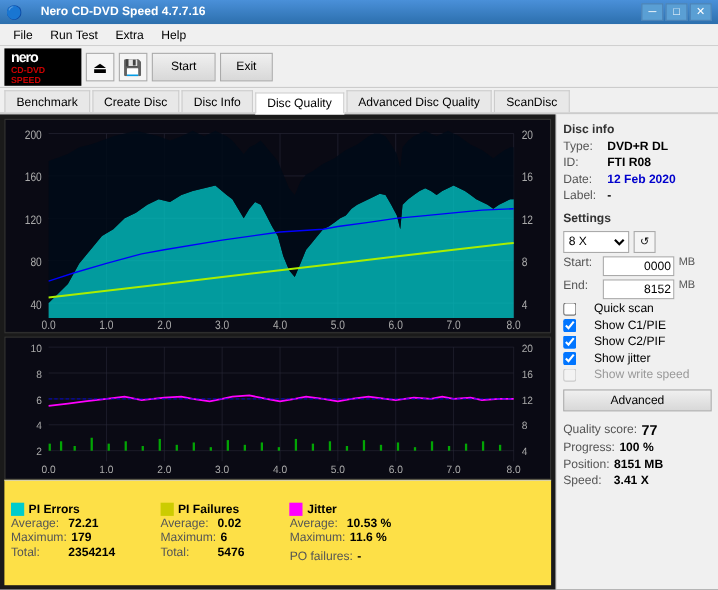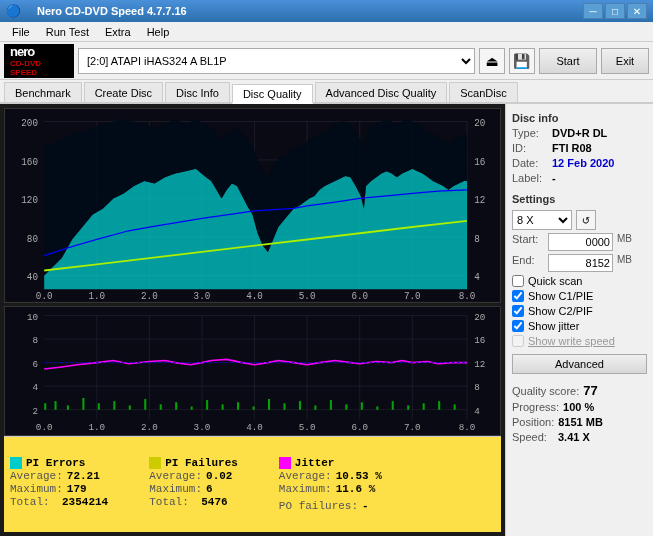--- a/index.html
+++ b/index.html
@@ -133,21 +133,20 @@
     }
 
     
     .chart-area {
       flex: 1;
       background: #1a1a1a;
       display: flex;
       flex-direction: column;
       padding: 4px;
       position: relative;
-      font-family: Liberation Mono, monospace;
     }
 
     
     .right-panel {
       width: 148px;
       background: #f0f0f0;
       border-left: 1px solid #ccc;
       padding: 6px;
       display: flex;
       flex-direction: column;
@@ -202,21 +201,21 @@
       background: white;
       font-size: 11px;
       padding: 0 2px;
       text-align: right;
     }
     .mb-label { font-size: 10px; color: #555; }
 
     .checkbox-row {
       display: flex;
       align-items: center;
-      gap: 4px;
+      gap: 16px;
       font-size: 11px;
     }
     .checkbox-row input[type=checkbox] {
       width: 12px; height: 12px;
     }
 
     .advanced-btn {
       background: linear-gradient(to bottom, #f0f0f0, #d8d8d8);
       border: 1px solid #aaa;
       padding: 3px 10px;
@@ -300,23 +299,20 @@
   <div class="menu-item">Run Test</div>
   <div class="menu-item">Extra</div>
   <div class="menu-item">Help</div>
 </div>
 
 <div class="toolbar">
   <div class="nero-logo">
     <div class="nero-top">nero</div>
     <div class="nero-bottom">CD-DVD SPEED</div>
   </div>
-  <select class="drive-select">
-    <option>[2:0]  ATAPI iHAS324  A BL1P</option>
-  </select>
   <div class="toolbar-icon-btn">⏏</div>
   <div class="toolbar-icon-btn">💾</div>
   <button class="start-btn">Start</button>
   <button class="exit-btn">Exit</button>
 </div>
 
 <div class="tab-bar">
   <div class="tab">Benchmark</div>
   <div class="tab">Create Disc</div>
   <div class="tab">Disc Info</div>
@@ -565,21 +561,21 @@
     <div class="checkbox-row">
       <input type="checkbox" checked="" style="">
       <span>Show C2/PIF</span>
     </div>
     <div class="checkbox-row">
       <input type="checkbox" checked="" style="">
       <span>Show jitter</span>
     </div>
     <div class="checkbox-row">
       <input type="checkbox" disabled="" style="">
-      <span style="color:#999;text-decoration:underline;">Show write speed</span>
+      <span style="color:#999;">Show write speed</span>
     </div>
     <button class="advanced-btn">Advanced</button>
 
     <div class="quality-row" style="margin-top:6px;">
       <span class="quality-label">Quality score:</span>
       <span class="quality-val">77</span>
     </div>
 
     <div class="progress-row">
       <span class="progress-key">Progress:</span>

